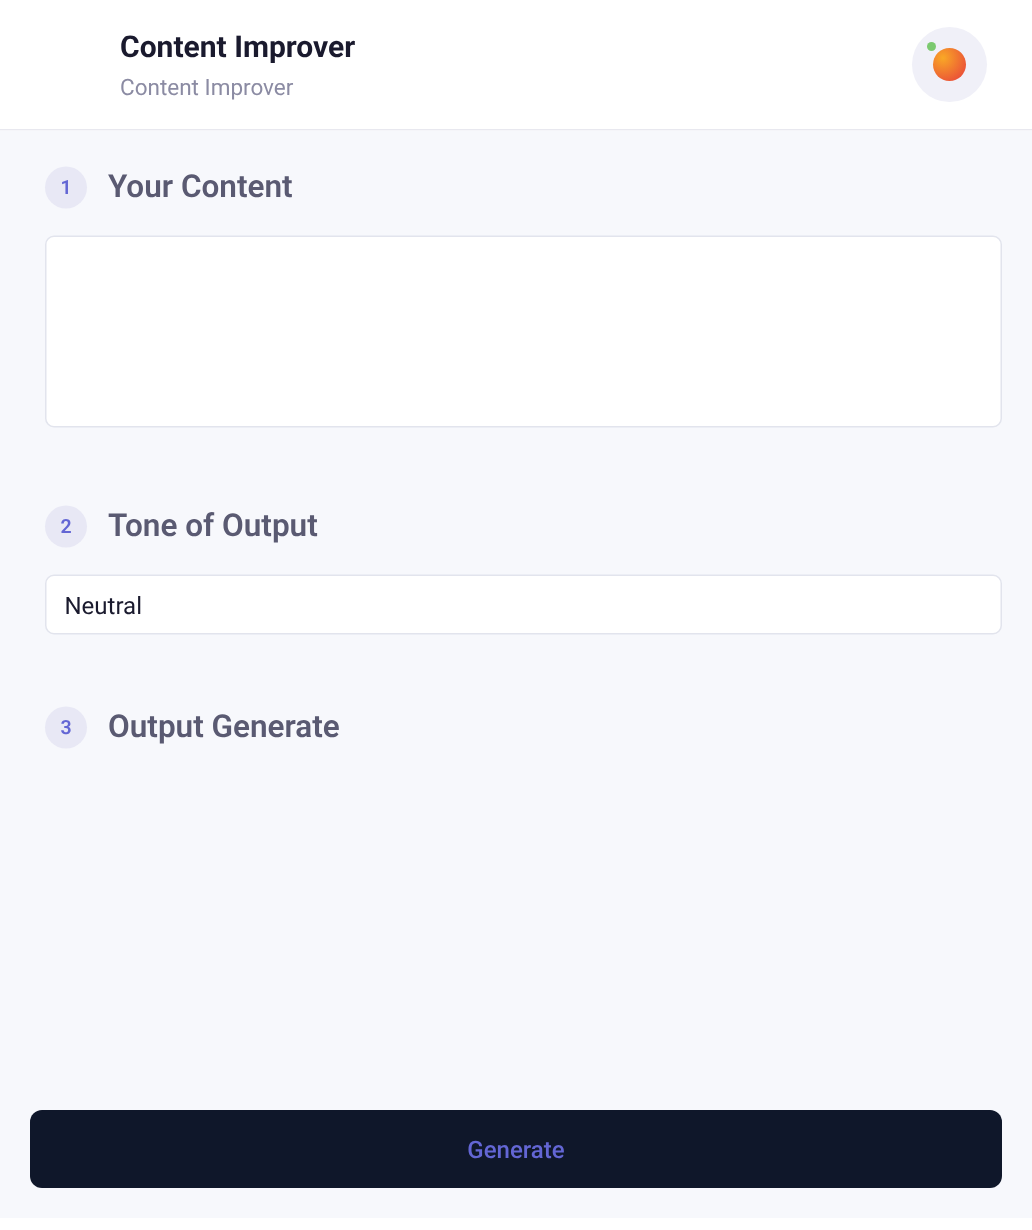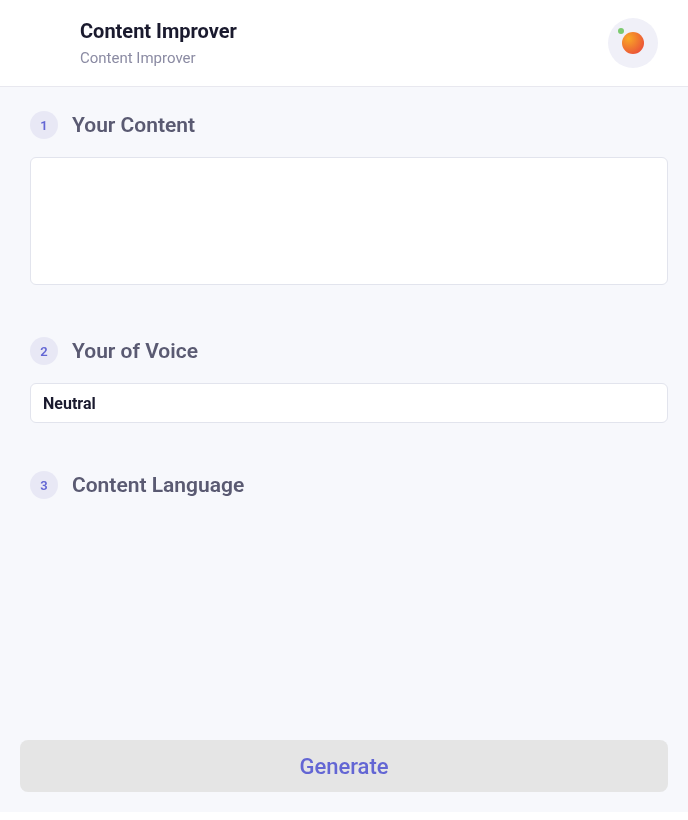--- a/index.html
+++ b/index.html
@@ -119,30 +119,29 @@
       margin-left: 10px;
       height: 40px;
       border: 1px solid #e2e4ed;
       border-radius: 6px;
       background: #ffffff;
       padding: 0 12px;
       font-size: 16px;
       font-family: inherit;
       color: #1a1a2e;
       outline: none;
-      font-weight: bold;
     }
     .generate-button {
       width: 100%;
       height: 52px;
-      background: #e5e5e5;
+      background: #0f172a;
       border: none;
       border-radius: 8px;
       color: #6366d4;
-      font-size: 22px;
+      font-size: 16px;
       font-weight: 500;
       cursor: pointer;
       font-family: inherit;
     }
   </style>
 </head>
 <body>
 
 <div class="header">
   <div class="header-left">
@@ -161,28 +160,28 @@
       <div class="section-header">
         <div class="step-number">1</div>
         <div class="step-label">Your Content</div>
       </div>
       <textarea class="textarea-input" style=""></textarea>
     </div>
 
     <div class="section">
       <div class="section-header">
         <div class="step-number">2</div>
-        <div class="step-label">Your of Voice</div>
+        <div class="step-label">Tone of Output</div>
       </div>
       <input type="text" class="text-input" value="Neutral" style="">
     </div>
 
     <div class="section">
       <div class="section-header">
         <div class="step-number">3</div>
-        <div class="step-label">Content Language</div>
+        <div class="step-label">Output Generate</div>
       </div>
     </div>
 
   </div>
 
   <button class="generate-button">Generate</button>
 </div>
 
 </body></html>

